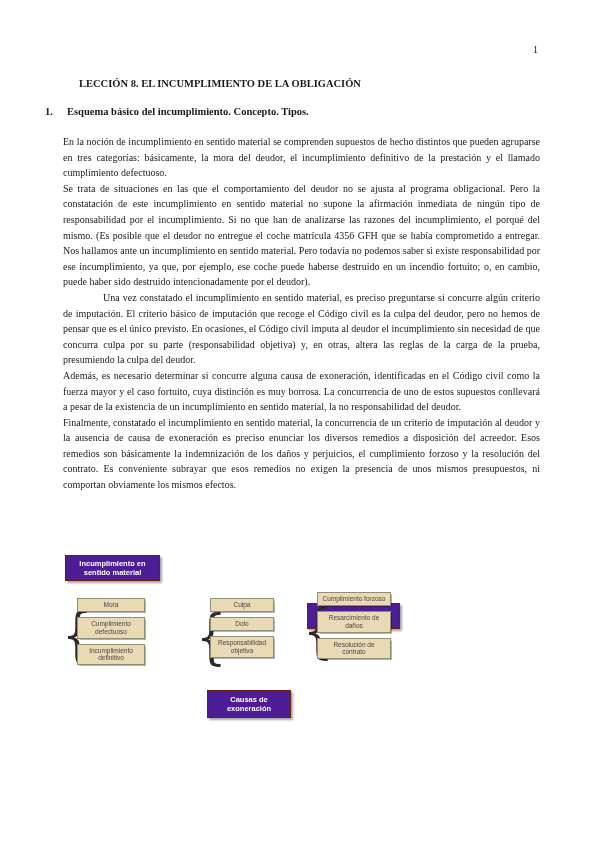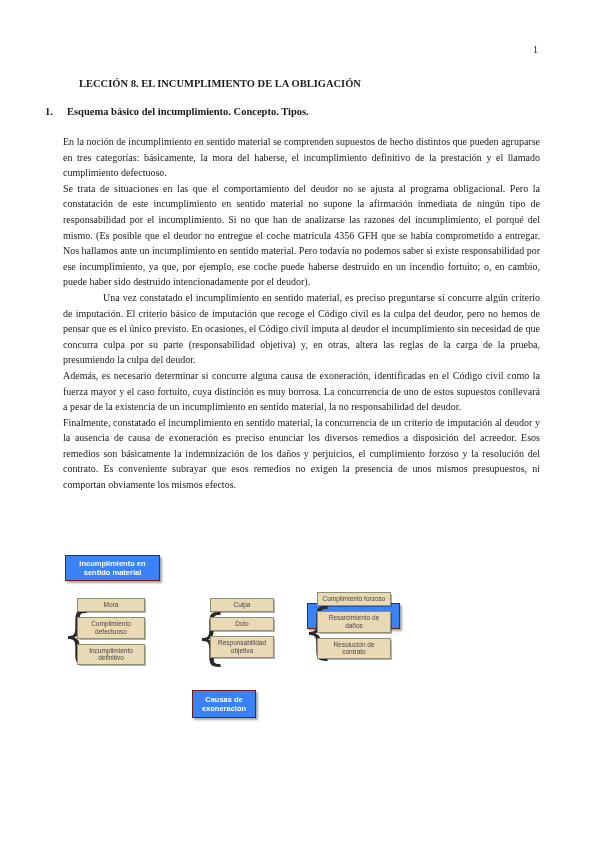--- a/index.html
+++ b/index.html
@@ -46,21 +46,21 @@
     line-height: 15.6px;
     text-align: justify;
   }
   .body-text p { margin: 0; }
   .body-text p.indent-first { text-indent: 40px; }
   .body-text p.gap-before { }
 
   
   .redbox {
     position: absolute;
-    background: #3b82f6;
+    background: #4c1d95;
     border: 1px solid #6e1d16;
     color: #ffffff;
     font-family: "Liberation Sans", sans-serif;
     font-size: 7.5px;
     line-height: 9px;
     font-weight: bold;
     display: flex;
     align-items: center;
     justify-content: center;
     text-align: center;
@@ -107,21 +107,21 @@
 
   <div class="page-number">1</div>
 
   <h1 class="doc-title">LECCIÓN 8. EL INCUMPLIMIENTO DE LA OBLIGACIÓN</h1>
 
   <div class="section-heading">
     <span class="sec-num">1.</span><span>Esquema básico del incumplimiento. Concepto. Tipos.</span>
   </div>
 
   <div class="body-text">
-    <p>En la noción de incumplimiento en sentido material se comprenden supuestos de hecho distintos que pueden agruparse en tres categorías: básicamente, la mora del haberse, el incumplimiento definitivo de la prestación y el llamado cumplimiento defectuoso.</p>
+    <p>En la noción de incumplimiento en sentido material se comprenden supuestos de hecho distintos que pueden agruparse en tres categorías: básicamente, la mora del deudor, el incumplimiento definitivo de la prestación y el llamado cumplimiento defectuoso.</p>
     <p>Se trata de situaciones en las que el comportamiento del deudor no se ajusta al programa obligacional. Pero la constatación de este incumplimiento en sentido material no supone la afirmación inmediata de ningún tipo de responsabilidad por el incumplimiento. Si no que han de analizarse las razones del incumplimiento, el porqué del mismo. (Es posible que el deudor no entregue el coche matrícula 4356 GFH que se había comprometido a entregar. Nos hallamos ante un incumplimiento en sentido material. Pero todavía no podemos saber si existe responsabilidad por ese incumplimiento, ya que, por ejemplo, ese coche puede haberse destruido en un incendio fortuito; o, en cambio, puede haber sido destruido intencionadamente por el deudor).</p>
     <p class="indent-first">Una vez constatado el incumplimiento en sentido material, es preciso preguntarse si concurre algún criterio de imputación. El criterio básico de imputación que recoge el Código civil es la culpa del deudor, pero no hemos de pensar que es el único previsto. En ocasiones, el Código civil imputa al deudor el incumplimiento sin necesidad de que concurra culpa por su parte (responsabilidad objetiva) y, en otras, altera las reglas de la carga de la prueba, presumiendo la culpa del deudor.</p>
     <p>Además, es necesario determinar si concurre alguna causa de exoneración, identificadas en el Código civil como la fuerza mayor y el caso fortuito, cuya distinción es muy borrosa. La concurrencia de uno de estos supuestos conllevará a pesar de la existencia de un incumplimiento en sentido material, la no responsabilidad del deudor.</p>
     <p class="gap-before">Finalmente, constatado el incumplimiento en sentido material, la concurrencia de un criterio de imputación al deudor y la ausencia de causa de exoneración es preciso enunciar los diversos remedios a disposición del acreedor. Esos remedios son básicamente la indemnización de los daños y perjuicios, el cumplimiento forzoso y la resolución del contrato. Es conveniente subrayar que esos remedios no exigen la presencia de unos mismos presupuestos, ni comportan obviamente los mismos efectos.</p>
   </div>
 
   <div class="redbox" style="left:65px; top:555px; width:95px; height:26px;">Incumplimiento en sentido material</div>
   <div class="redbox" style="left:307px; top:555px; width:93px; height:26px;margin-top:48px;">Remedios</div>
 
   <span class="brace" style="left:62px; top:594px;">{</span>
@@ -138,15 +138,15 @@
     <div class="itembox">Responsabilidad objetiva</div>
   </div>
 
   <span class="brace" style="left:303px; top:590px;">{</span>
   <div class="item-stack" style="left:317px; top:592px; width:74px;">
     <div class="itembox">Cumplimiento forzoso</div>
     <div class="itembox">Resarcimiento de daños</div>
     <div class="itembox">Resolución de contrato</div>
   </div>
 
-  <div class="redbox" style="left:192px; top:690px; width:64px; height:28px;">Causas de exoneración</div>
+  <div class="redbox" style="left:207px; top:690px; width:84px; height:28px;">Causas de exoneración</div>
 
 </div>
 
 </body></html>

